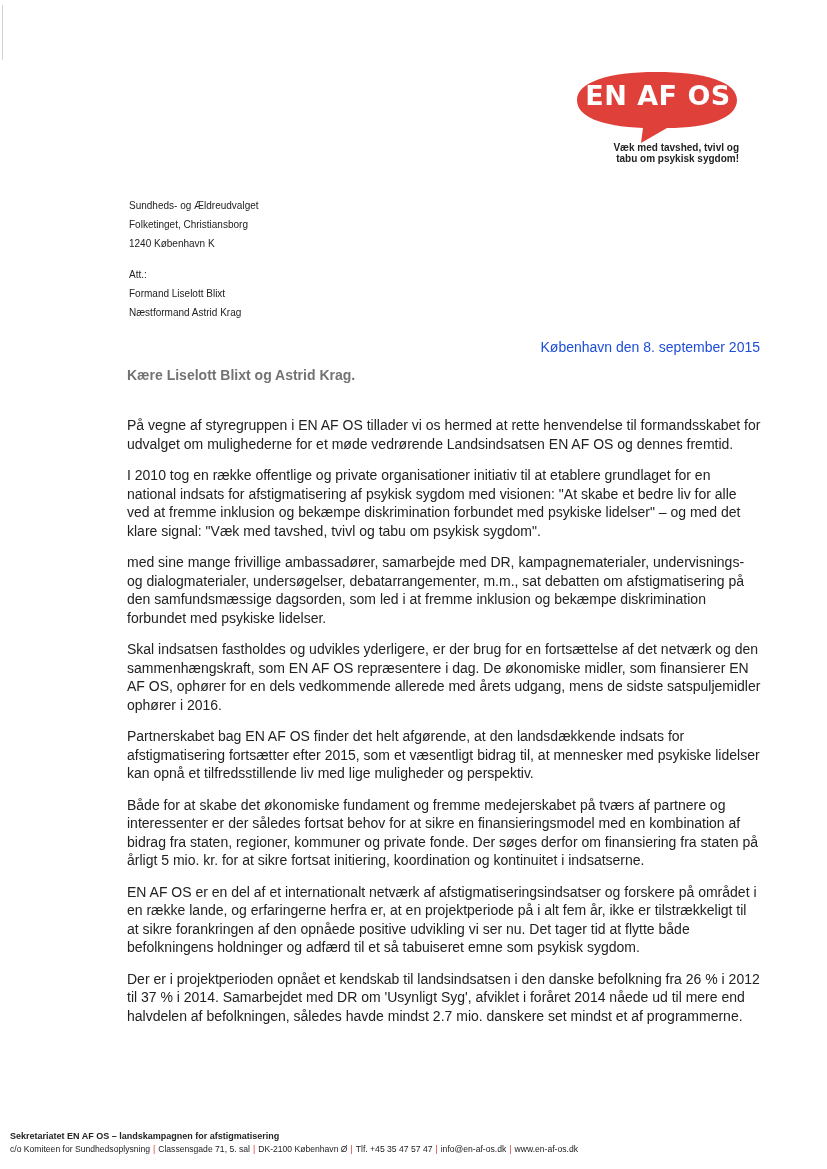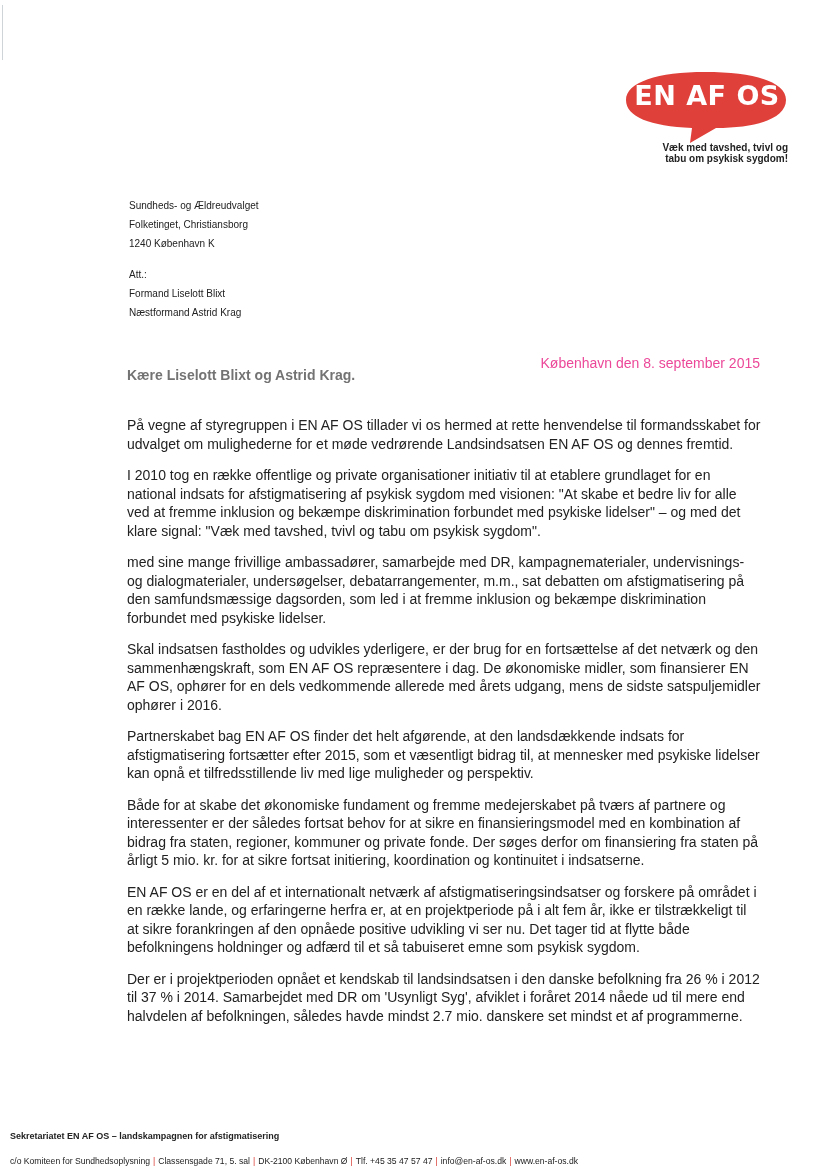--- a/index.html
+++ b/index.html
@@ -19,21 +19,21 @@
       position: absolute;
       left: 2px;
       top: 5px;
       width: 1px;
       height: 55px;
       background: #cfd4d8;
     }
     
     .logo {
       position: absolute;
-      left: 620px;
+      left: 571px;
       top: 68px;
       width: 170px;
       height: 100px;
     }
     .logo svg {
       position: absolute;
       left: 0;
       top: 0;
     }
     .logo-word {
@@ -72,22 +72,21 @@
       color: #222;
     }
     .address .line { display: block; }
     .address .gap { height: 12px; }
 
     .date {
       position: absolute;
       right: 67px;
       top: 339px;
       font-size: 14px;
-      color: #ec4899;
-      margin-top: 16px;
+      color: #1d4ed8;
     }
     .salutation {
       position: absolute;
       left: 127px;
       top: 367px;
       font-size: 14px;
       font-weight: bold;
       color: #737373;
     }
     .body-text {
@@ -112,21 +111,21 @@
       text-align: left;
       color: #222;
     }
     .footer-title {
       font-size: 9px;
       font-weight: bold;
       margin-left: 10px;
     }
     .footer-contact {
       font-size: 8.6px;
-      margin-top: 15px;
+      margin-top: 3px;
       margin-left: 10px;
     }
     .footer-contact .sep {
       color: #d93a32;
       margin: 0 3px;
     }
   </style>
 </head>
 <body>
 

